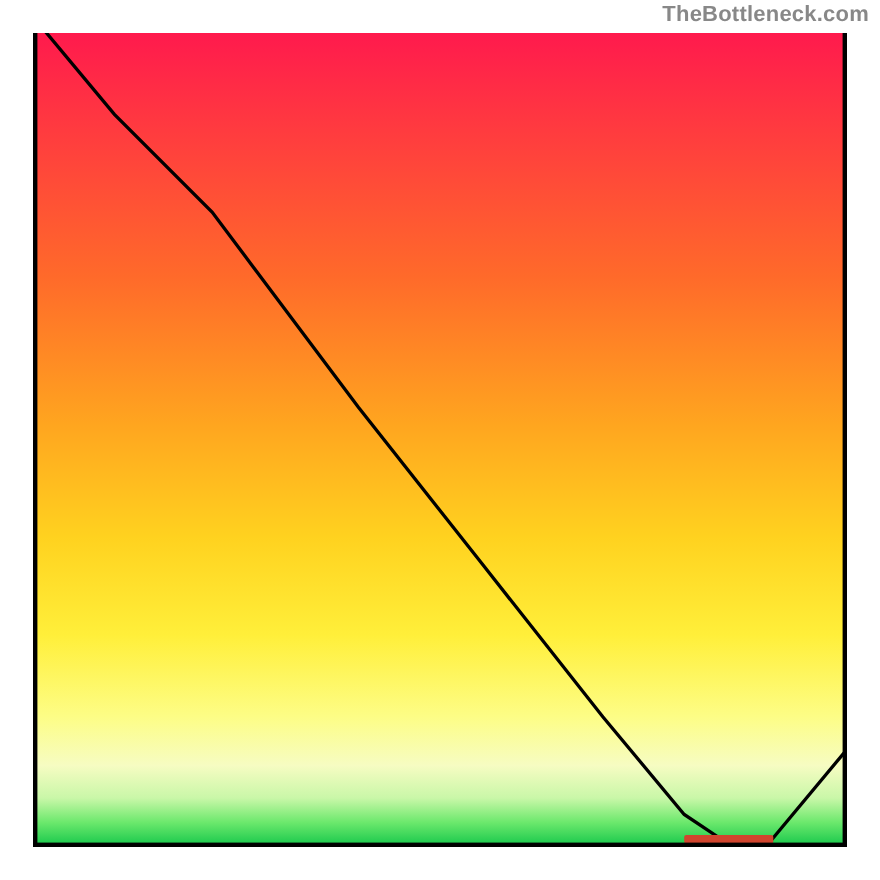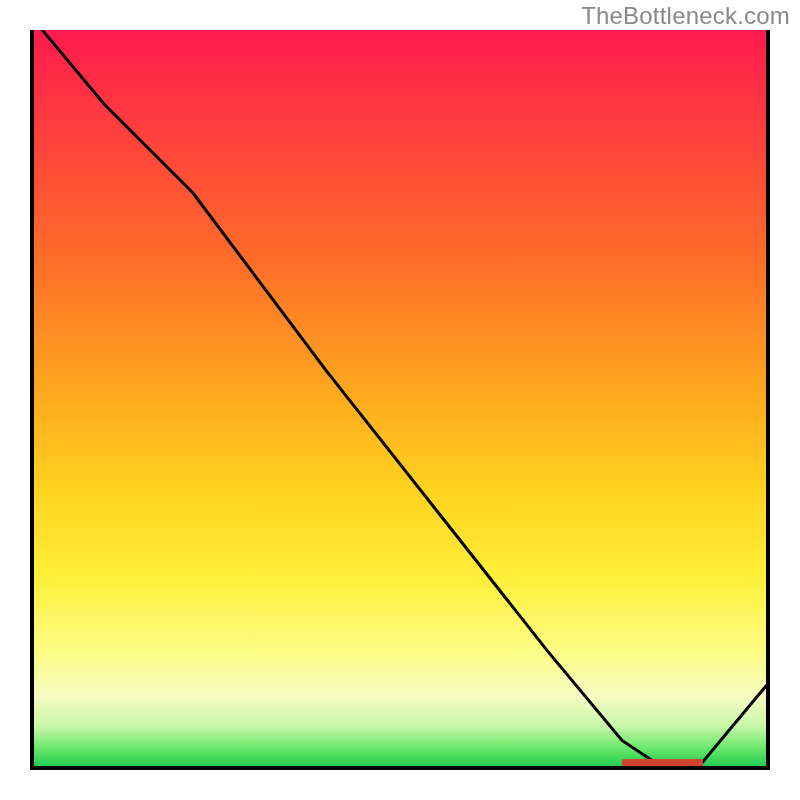--- a/index.html
+++ b/index.html
@@ -7,22 +7,22 @@
     padding: 0;
     width: 800px;
     height: 800px;
     background: #ffffff;
     font-family: Arial, Helvetica, sans-serif;
   }
   .watermark {
     position: absolute;
     top: 2px;
     right: 10px;
-    font-size: 24px;
-    font-weight: normal;
+    font-size: 20px;
+    font-weight: bold;
     color: #888888;
     letter-spacing: 0.2px;
   }
   .chart-outer {
     position: absolute;
     left: 30px;
     top: 30px;
     width: 740px;
     height: 740px;
   }

